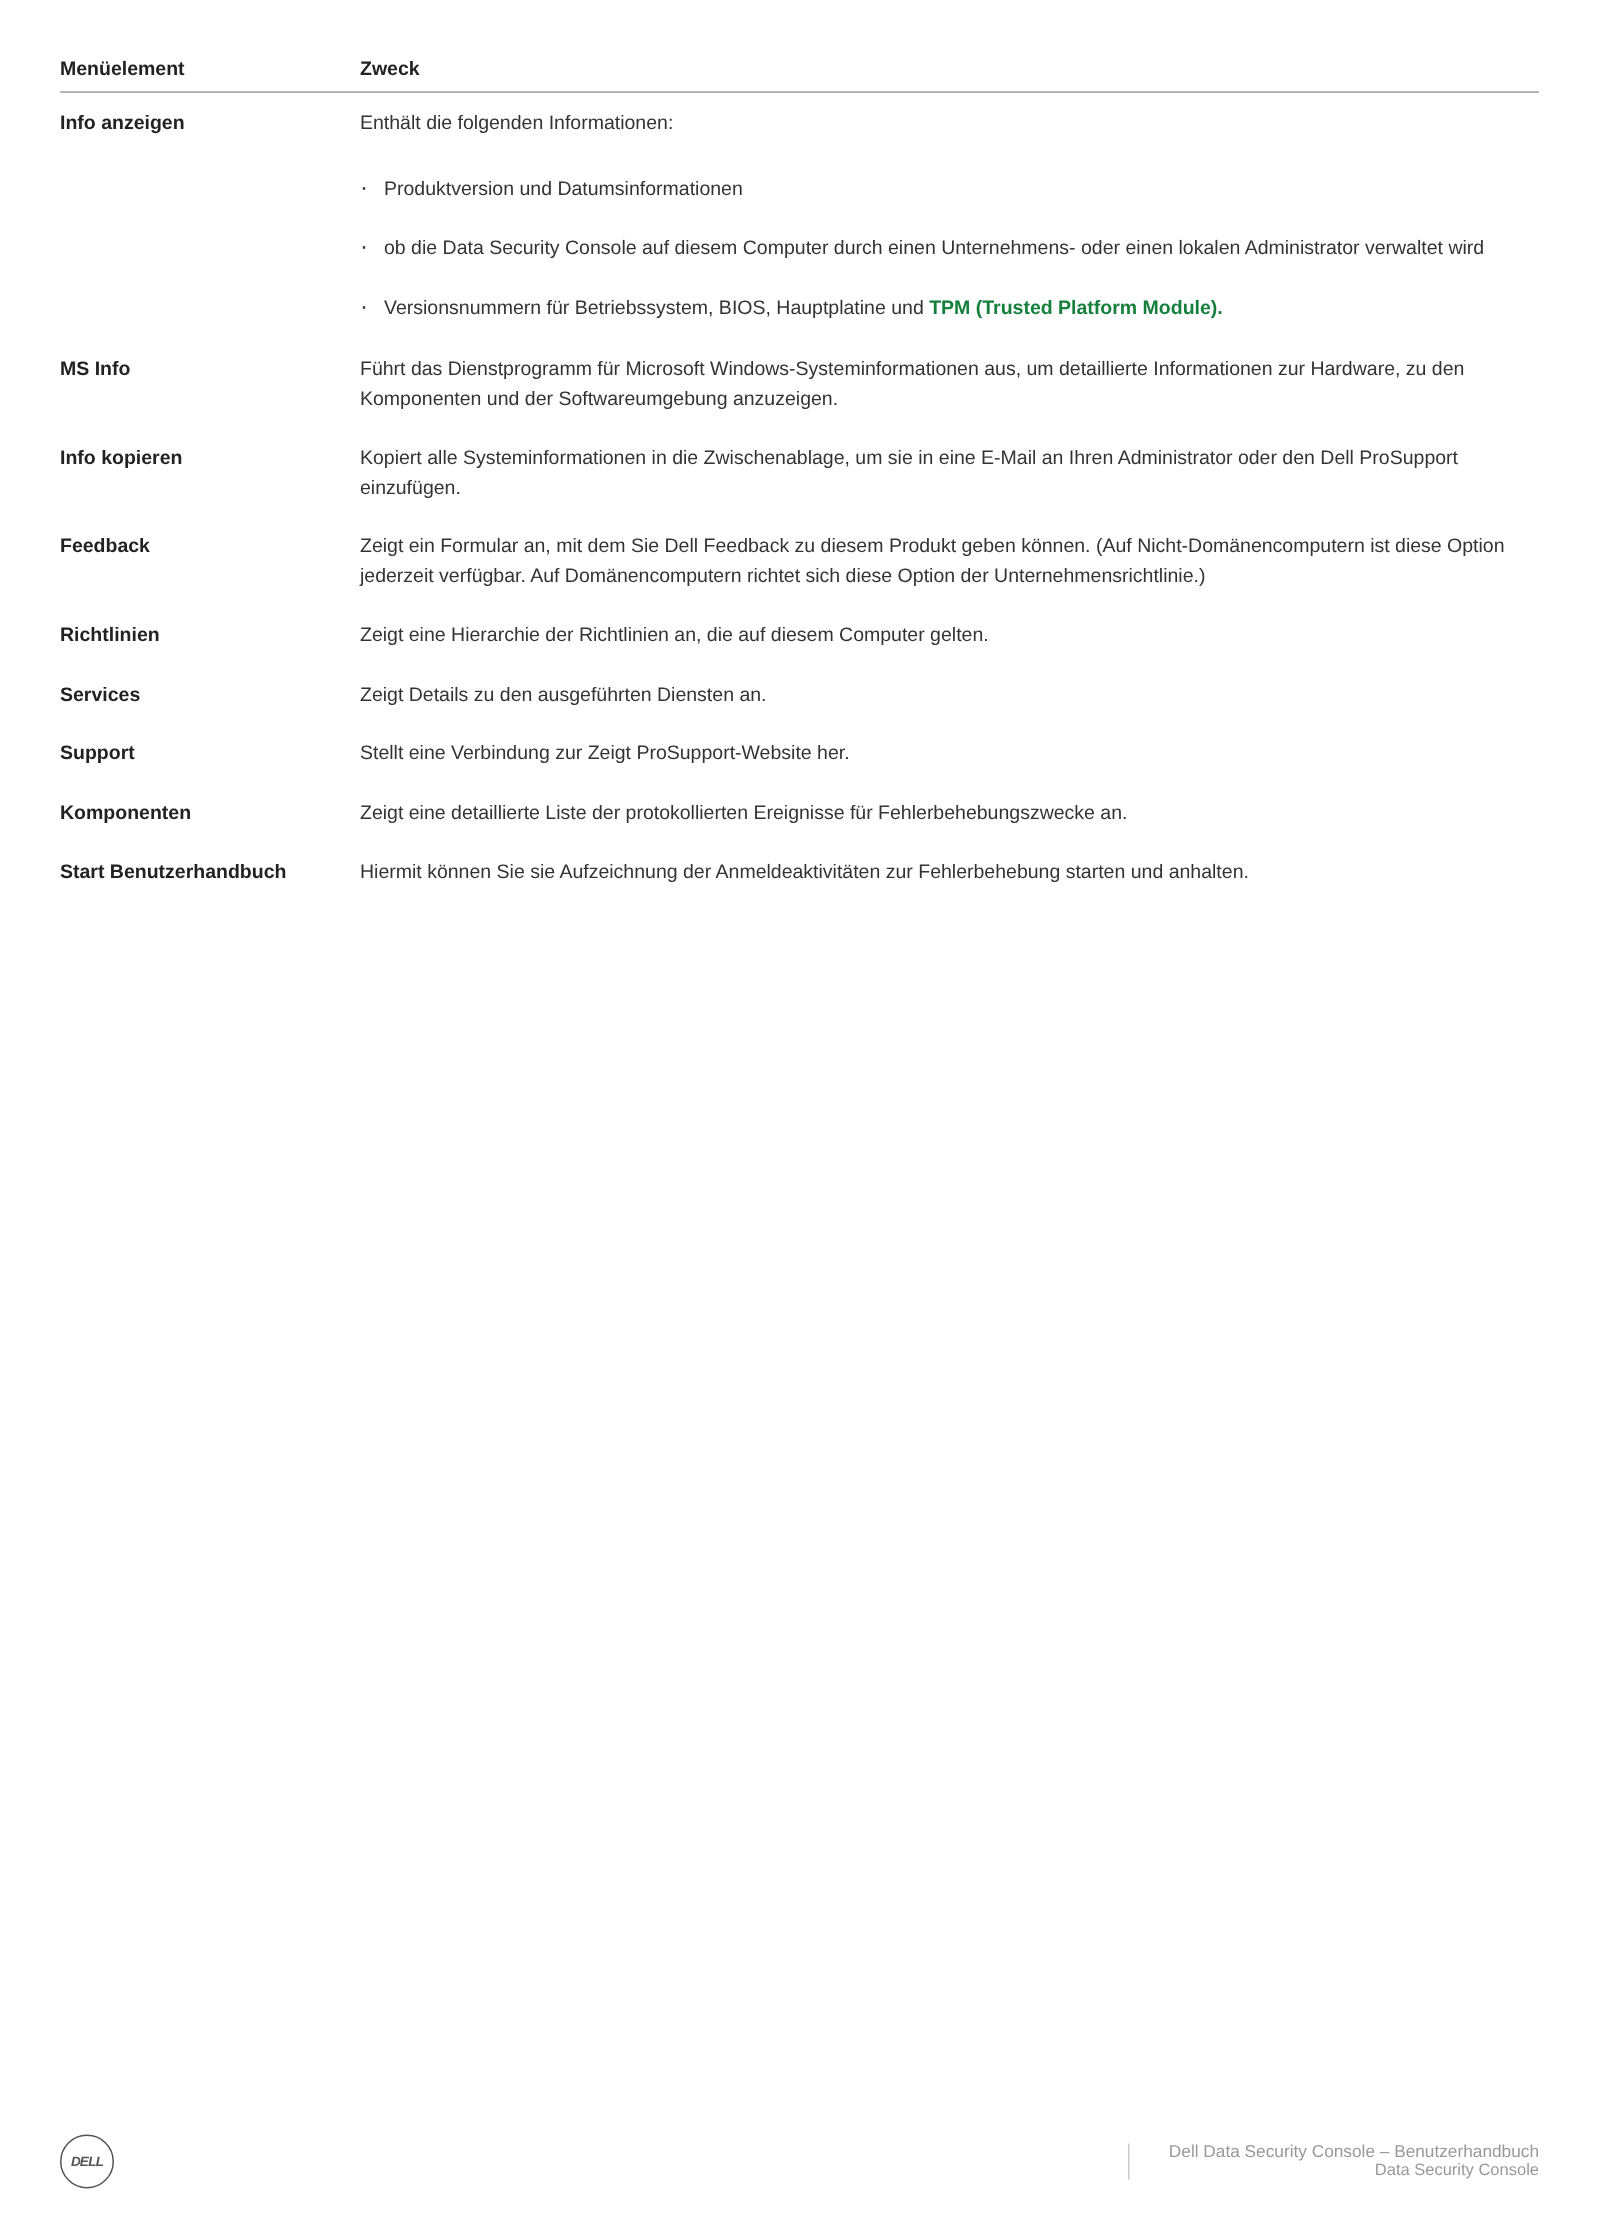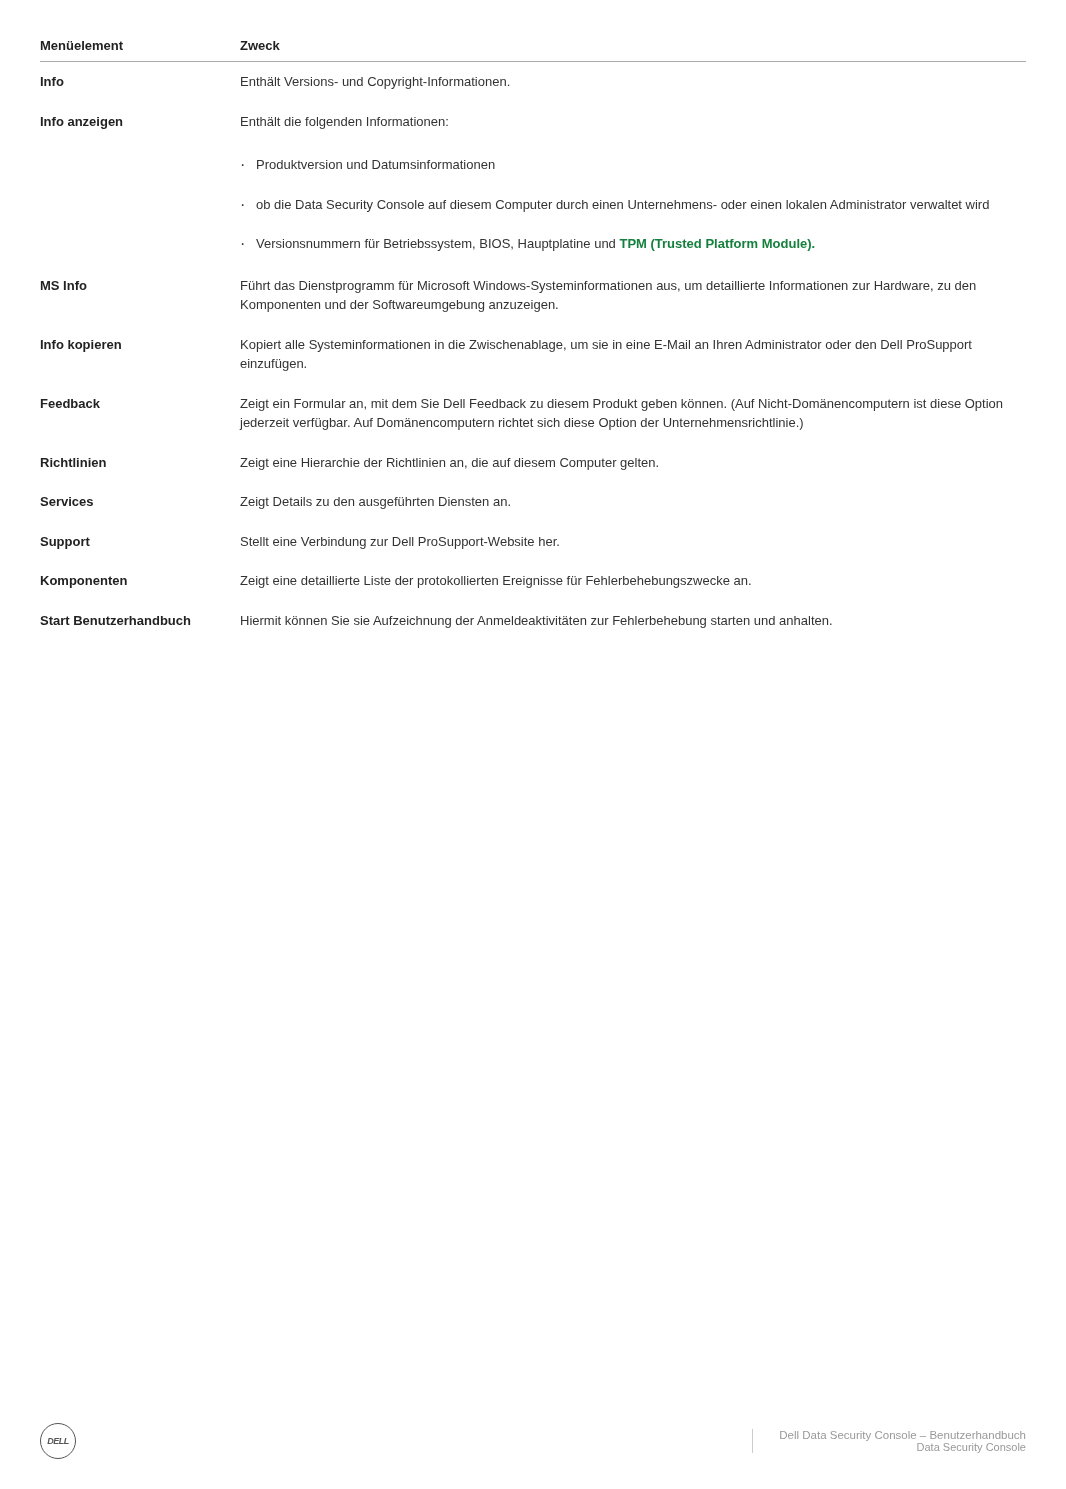--- a/index.html
+++ b/index.html
@@ -135,24 +135,20 @@
       <col class="col-left">
       <col class="col-right">
     </colgroup>
     <thead>
       <tr>
         <th>Menüelement</th>
         <th>Zweck</th>
       </tr>
     </thead>
     <tbody id="table-body">
-    <tr>
-          <td>Info</td>
-          <td>Enthält Versions- und Copyright-Informationen.</td>
-        </tr>
         <tr>
           <td>Info anzeigen</td>
           <td>Enthält die folgenden Informationen:<ul class="bullet-list">
               <li>Produktversion und Datumsinformationen</li>
               <li>ob die Data Security Console auf diesem Computer durch einen Unternehmens- oder einen lokalen Administrator verwaltet wird</li>
               <li>Versionsnummern für Betriebssystem, BIOS, Hauptplatine und <a class="link-text" href="#">TPM (Trusted Platform Module).</a></li>
             </ul></td>
         </tr>
         <tr>
           <td>MS Info</td>
@@ -169,21 +165,21 @@
         <tr>
           <td>Richtlinien</td>
           <td>Zeigt eine Hierarchie der Richtlinien an, die auf diesem Computer gelten.</td>
         </tr>
         <tr>
           <td>Services</td>
           <td>Zeigt Details zu den ausgeführten Diensten an.</td>
         </tr>
         <tr>
           <td>Support</td>
-          <td>Stellt eine Verbindung zur Dell ProSupport-Website her.</td>
+          <td>Stellt eine Verbindung zur Zeigt ProSupport-Website her.</td>
         </tr>
         <tr>
           <td>Komponenten</td>
           <td>Zeigt eine detaillierte Liste der protokollierten Ereignisse für Fehlerbehebungszwecke an.</td>
         </tr>
         <tr>
           <td>Start Benutzerhandbuch</td>
           <td>Hiermit können Sie sie Aufzeichnung der Anmeldeaktivitäten zur Fehlerbehebung starten und anhalten.</td>
         </tr>
       </tbody>

